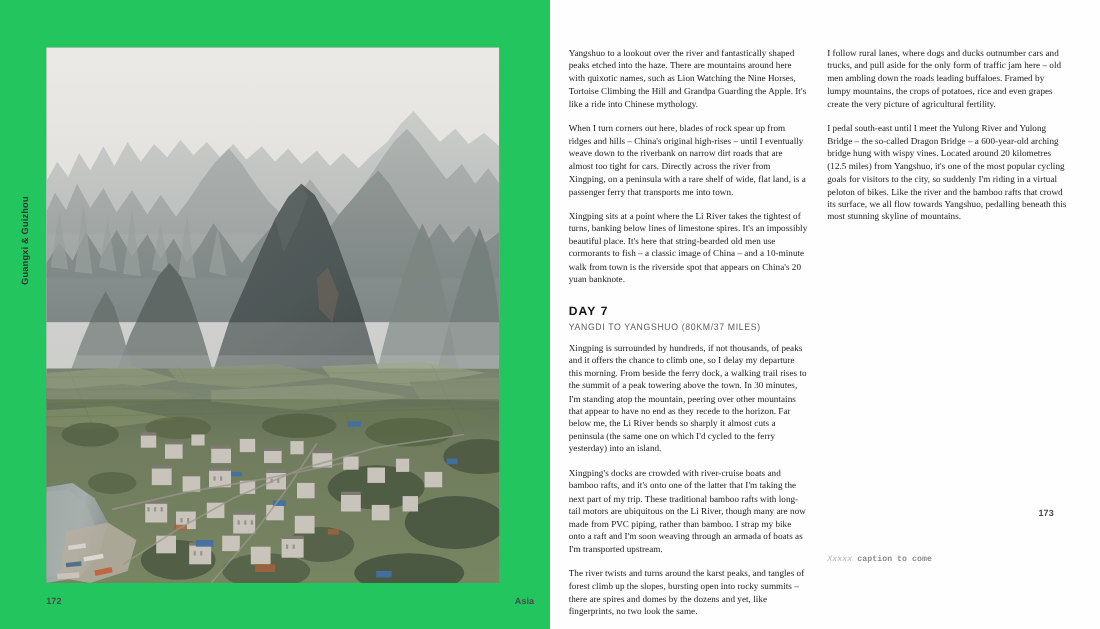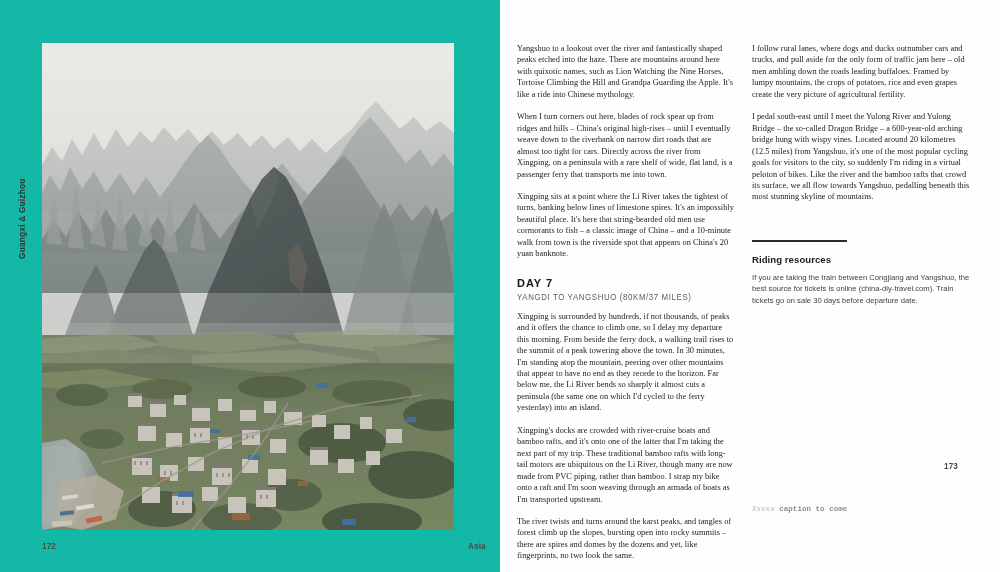--- a/index.html
+++ b/index.html
@@ -20,21 +20,21 @@
     width: 1000px;
     height: 572px;
     background: #fefefe;
   }
 
   
   .page-left {
     position: absolute;
     left: 0; top: 0;
     width: 500px; height: 572px;
-    background: #14b8a6;
+    background: #22c55e;
   }
 
   
   .vertical-tab {
     position: absolute;
     left: 10px;
     top: 238px;
     width: 150px;
     height: 14px;
     transform: rotate(-90deg);
@@ -426,25 +426,20 @@
       <p>Xingping's docks are crowded with river-cruise boats and bamboo rafts, and it's onto one of the latter that I'm taking the next part of my trip. These traditional bamboo rafts with long-tail motors are ubiquitous on the Li River, though many are now made from PVC piping, rather than bamboo. I strap my bike onto a raft and I'm soon weaving through an armada of boats as I'm transported upstream.</p>
       <p>The river twists and turns around the karst peaks, and tangles of forest climb up the slopes, bursting open into rocky summits – there are spires and domes by the dozens and yet, like fingerprints, no two look the same.</p>
       <p>It's a two-hour raft trip upstream to Yangdi, where I unload my bike and begin the ride back to Yangshuo. It's a steep climb out from the river, but then a glorious roll towards Yangshuo.</p>
     </div>
 
     <div class="col col-b">
       <p>I follow rural lanes, where dogs and ducks outnumber cars and trucks, and pull aside for the only form of traffic jam here – old men ambling down the roads leading buffaloes. Framed by lumpy mountains, the crops of potatoes, rice and even grapes create the very picture of agricultural fertility.</p>
       <p>I pedal south-east until I meet the Yulong River and Yulong Bridge – the so-called Dragon Bridge – a 600-year-old arching bridge hung with wispy vines. Located around 20 kilometres (12.5 miles) from Yangshuo, it's one of the most popular cycling goals for visitors to the city, so suddenly I'm riding in a virtual peloton of bikes. Like the river and the bamboo rafts that crowd its surface, we all flow towards Yangshuo, pedalling beneath this most stunning skyline of mountains.</p>
     </div>
 
-    <div class="resources">
-      <div class="rule"></div>
-      <div class="res-title">Riding resources</div>
-      <p class="res-body">If you are taking the train between Congjiang and Yangshuo, the best source for tickets is online (china-diy-travel.com). Train tickets go on sale 30 days before departure date.</p>
-    </div>
 
     <div class="caption">
       <span class="ital">Xxxxx</span>
       <span class="strong">caption to come</span>
     </div>
 
     <div class="folio folio-right">173</div>
   </div>
 
 </div>

